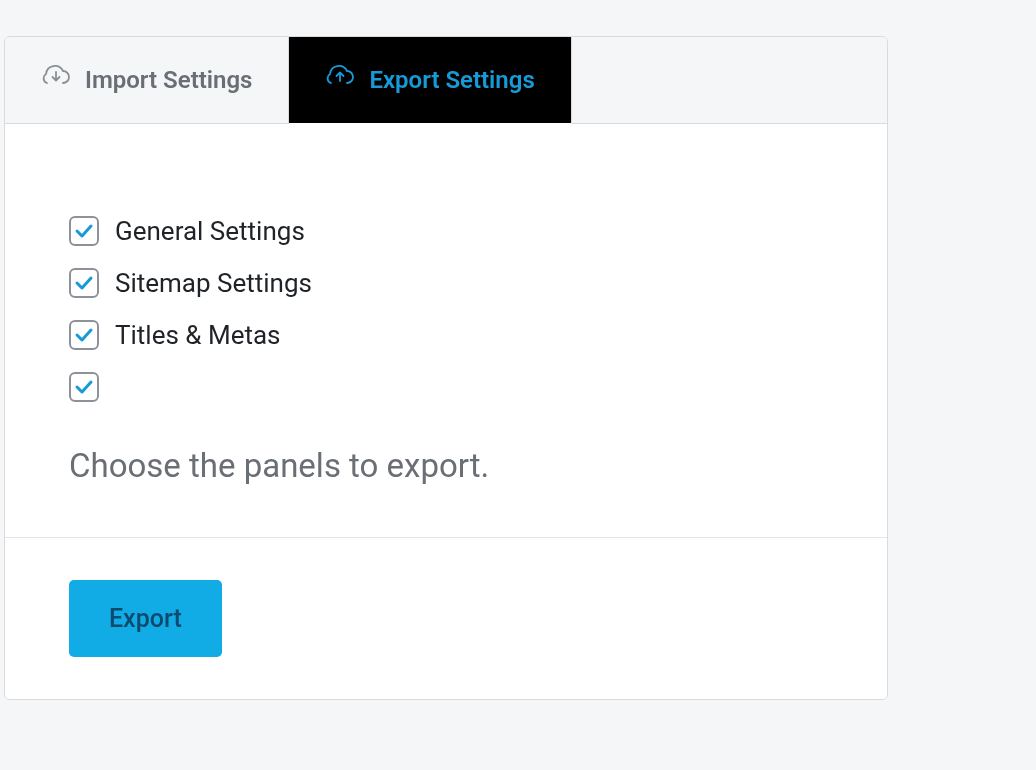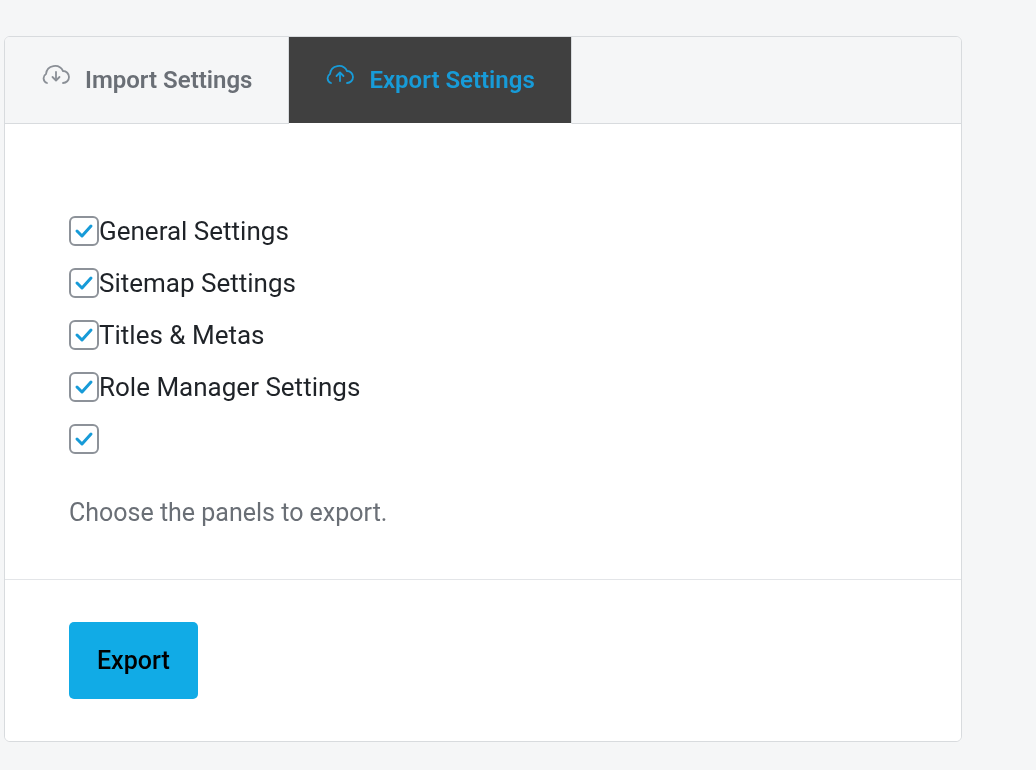--- a/index.html
+++ b/index.html
@@ -12,21 +12,21 @@
       background: #f5f6f7;
       width: 1036px;
       height: 770px;
       overflow: hidden;
     }
     .panel {
       background: #fff;
       border: 1px solid #d8dbde;
       border-radius: 6px;
       margin: 36px 0 0 4px;
-      width: 958px;
+      width: 884px;
       overflow: hidden;
     }
     .tabs {
       display: flex;
       background: #f5f6f7;
       border-bottom: 1px solid #d8dbde;
     }
     .tab {
       display: flex;
       align-items: center;
@@ -37,37 +37,37 @@
       cursor: pointer;
       border-right: 1px solid #d8dbde;
       user-select: none;
     }
     .tab.inactive {
       color: #6a6f76;
       background: #f5f6f7;
     }
     .tab.active {
       color: #179bd8;
-      background: #404040;
+      background: #000000;
       margin-bottom: -1px;
       border-bottom: 1px solid #fff;
     }
     .tab svg {
       width: 30px;
       height: 24px;
       flex-shrink: 0;
     }
     .content {
       padding: 92px 64px 52px 64px;
       background: #fff;
     }
     .option-row {
       display: flex;
       align-items: center;
-      gap: 0;
+      gap: 16px;
       margin-bottom: 22px;
       cursor: pointer;
     }
     .chk {
       width: 30px;
       height: 30px;
       border: 2px solid #8d9299;
       border-radius: 6px;
       display: flex;
       align-items: center;
@@ -78,34 +78,34 @@
     .chk svg {
       width: 20px;
       height: 20px;
     }
     .option-label {
       font-size: 26px;
       color: #1f2328;
     }
     .hint {
       margin-top: 44px;
-      font-size: 25px;
+      font-size: 33px;
       color: #6a6f76;
     }
     .footer {
       border-top: 1px solid #e3e5e8;
       padding: 42px 64px;
       background: #fff;
     }
     .export-btn {
       background: #11abe6;
-      color: #000000;
+      color: #0c4a6e;
       border: none;
       border-radius: 5px;
-      padding: 24px 28px;
+      padding: 24px 40px;
       font-size: 25px;
       font-weight: 500;
       cursor: pointer;
       font-family: inherit;
     }
   </style>
 </head>
 <body>
 
 <div class="panel">
@@ -155,28 +155,20 @@
 
     <div class="option-row">
       <span class="chk">
         <svg viewBox="0 0 20 20" fill="none" stroke="#179bd8" stroke-width="3" stroke-linecap="round" stroke-linejoin="round">
             <path d="M3 10 L8 15 L17 5"></path>
           </svg>
       </span>
       <span class="option-label">Titles &amp; Metas</span>
     </div>
 
-    <div class="option-row">
-      <span class="chk">
-        <svg viewBox="0 0 20 20" fill="none" stroke="#179bd8" stroke-width="3" stroke-linecap="round" stroke-linejoin="round">
-            <path d="M3 10 L8 15 L17 5"></path>
-          </svg>
-      </span>
-      <span class="option-label">Role Manager Settings</span>
-    </div>
 
     <div class="option-row">
       <span class="chk">
         <svg viewBox="0 0 20 20" fill="none" stroke="#179bd8" stroke-width="3" stroke-linecap="round" stroke-linejoin="round">
             <path d="M3 10 L8 15 L17 5"></path>
           </svg>
       </span>
     </div>
 
     <p class="hint">Choose the panels to export.</p>

